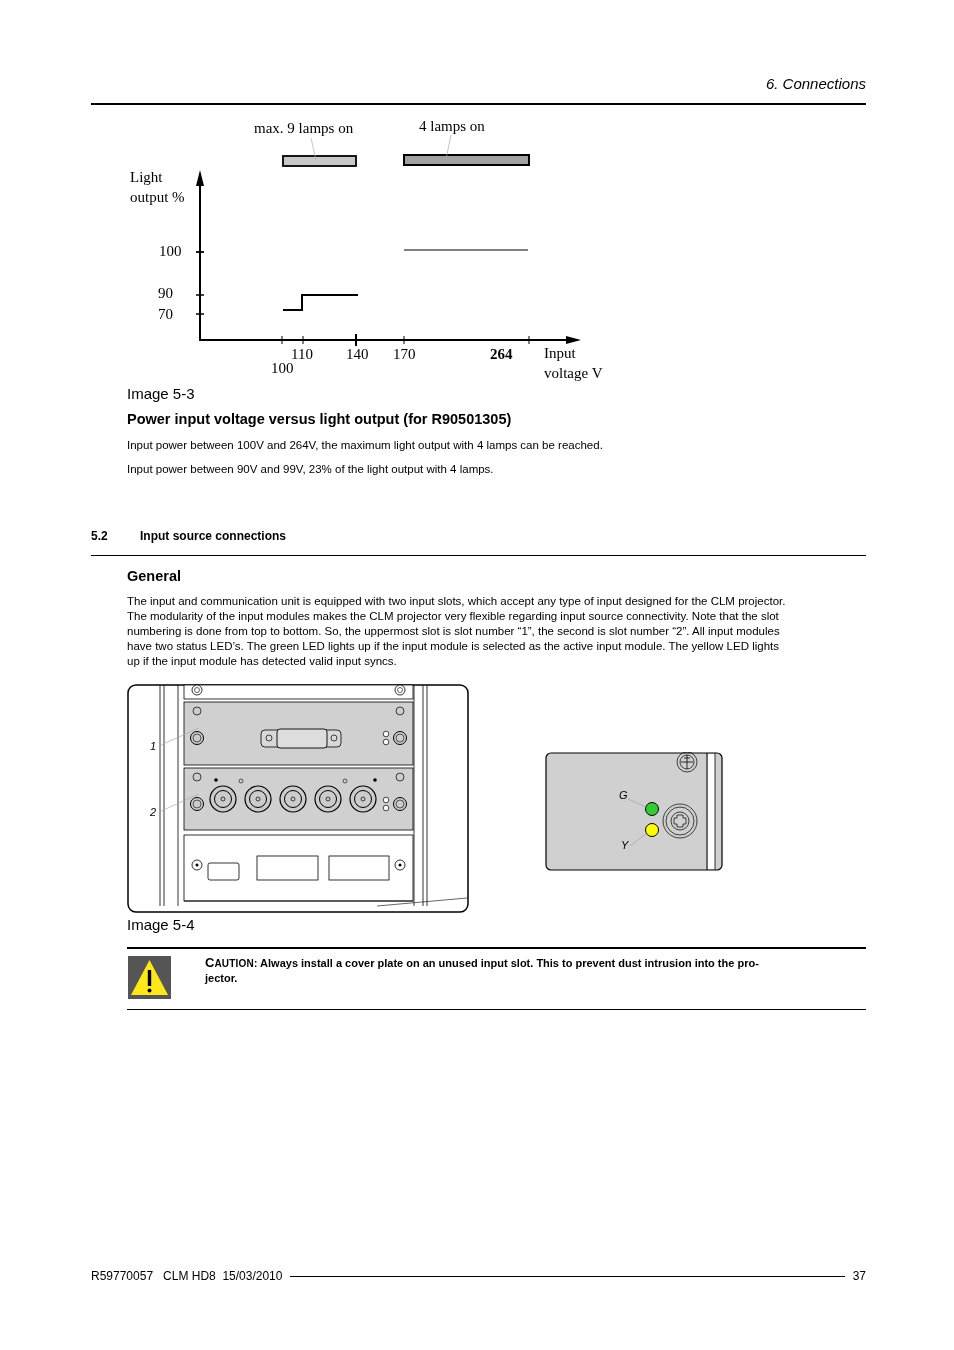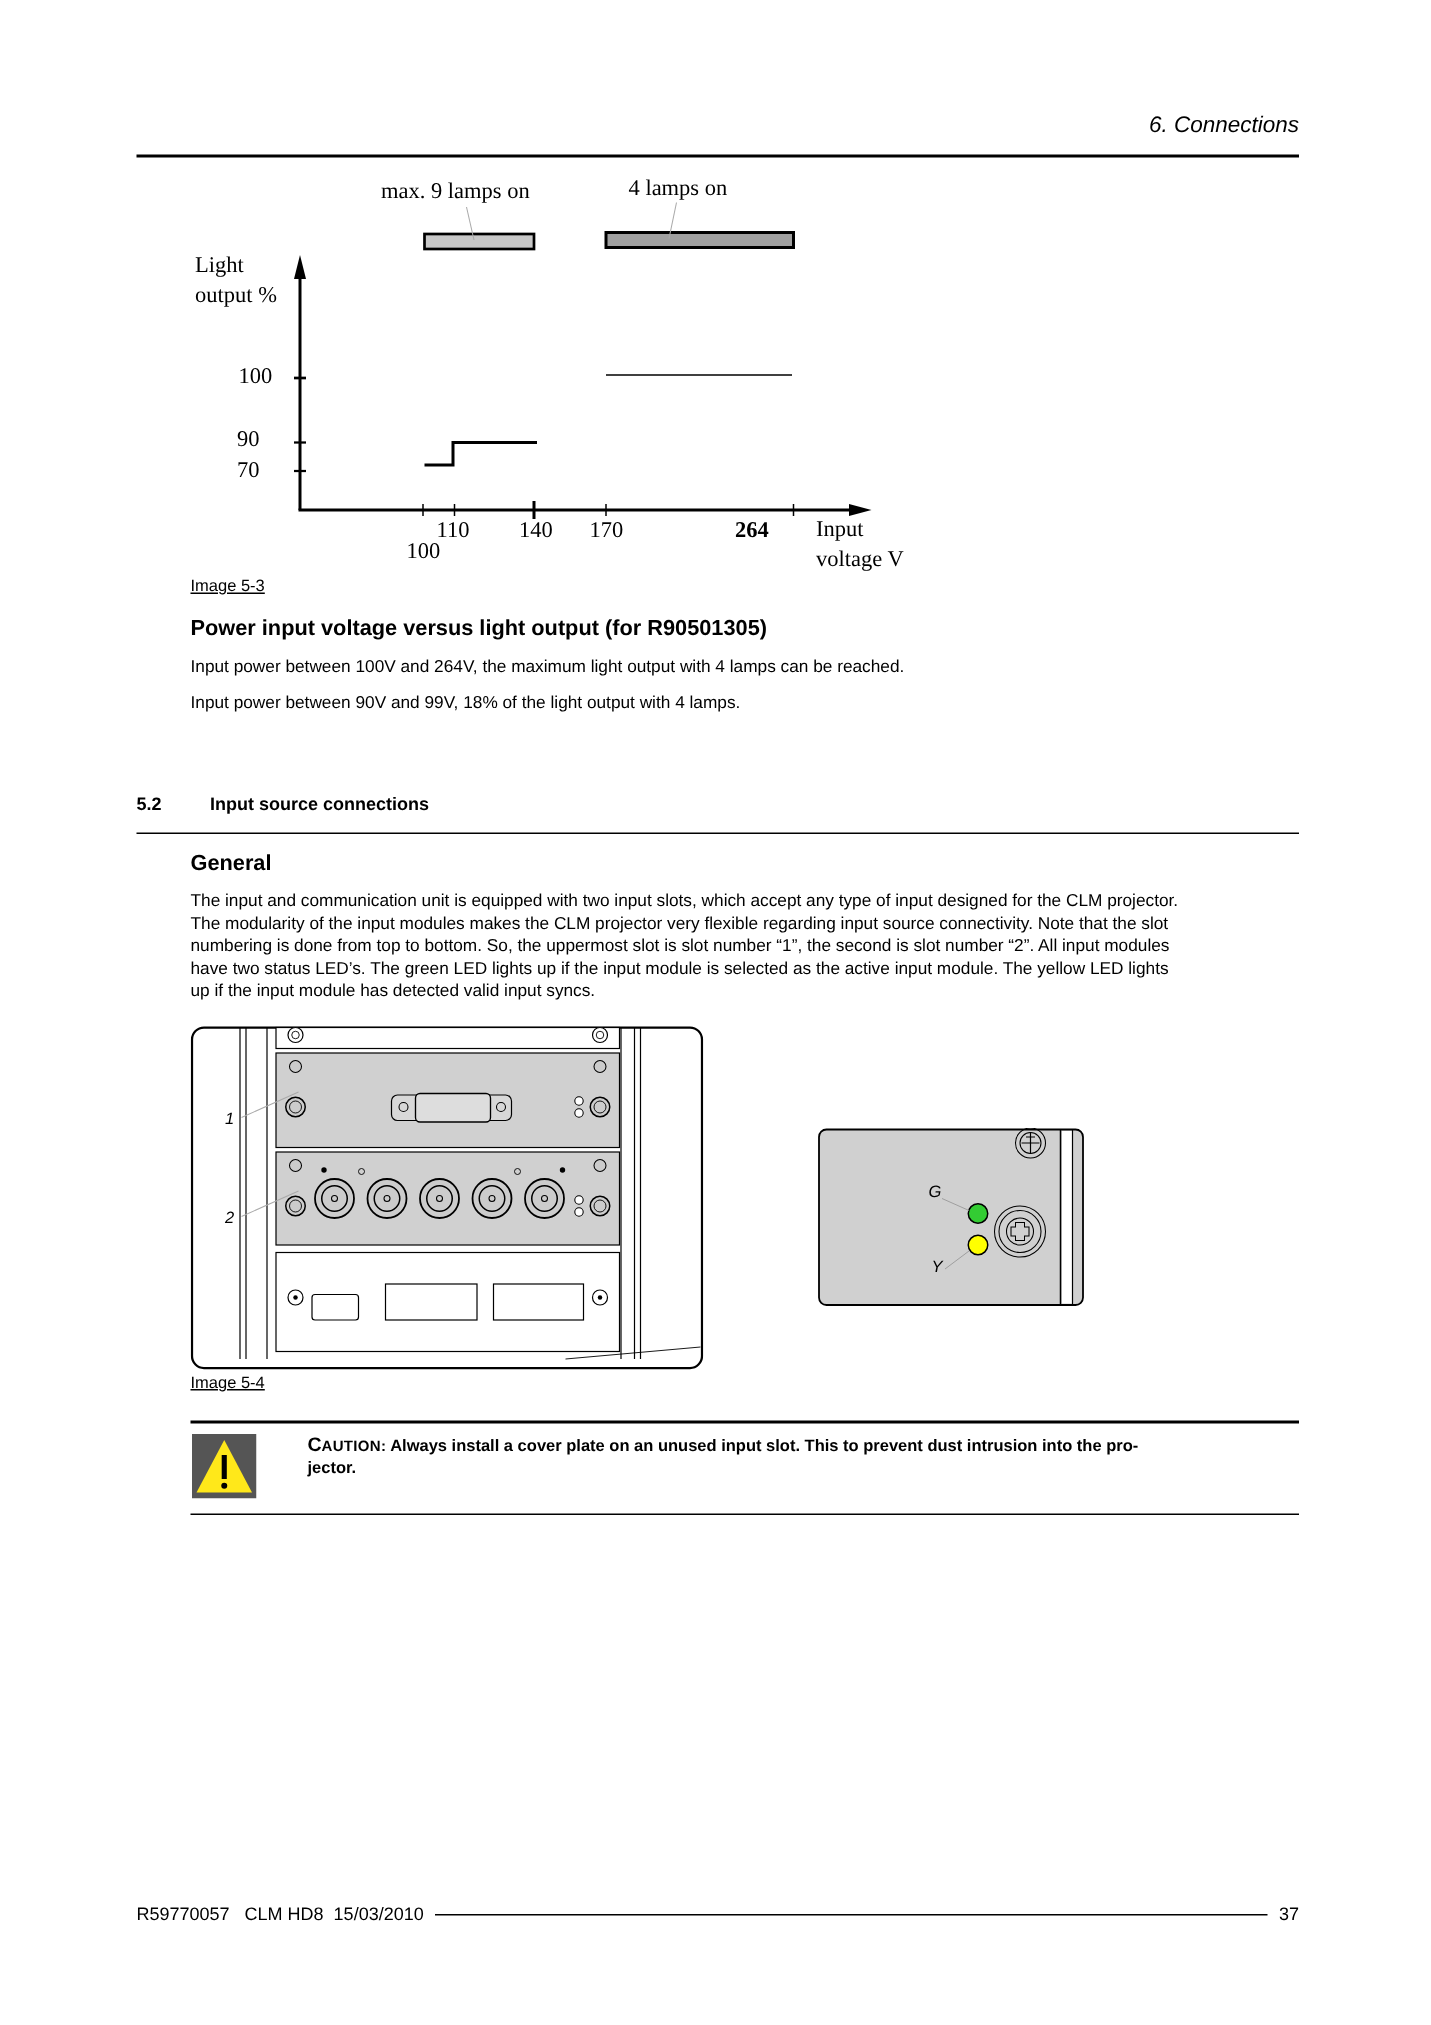--- a/index.html
+++ b/index.html
@@ -2,21 +2,21 @@
 <html><head>
 <meta charset="utf-8">
 <style>
   html, body { margin: 0; padding: 0; background: #ffffff; }
   body { width: 954px; height: 1350px; position: relative; overflow: hidden;
          font-family: "Liberation Sans", sans-serif; color: #000; }
   .abs { position: absolute; }
   .running-header { right: 88px; top: 75px; font-size: 15px; font-style: italic; }
   .rule-top { left: 91px; top: 103px; width: 775px; height: 2px; background: #000; }
   .serif { font-family: "Liberation Serif", serif; font-size: 15px; }
-  .caption { font-size: 11px; text-decoration: underline; }
+  .caption { font-size: 15px; }
   .h3 { font-size: 14.5px; font-weight: bold; }
   .para { font-size: 11.5px; line-height: 15px; }
   .h2 { font-size: 12px; font-weight: bold; }
   .rule-h2 { left: 91px; top: 555px; width: 775px; height: 1px; background: #000; }
   .caution-top { left: 127px; top: 947px; width: 739px; height: 2px; background: #000; }
   .caution-bottom { left: 127px; top: 1009px; width: 739px; height: 1px; background: #000; }
   .caution-text { left: 205px; top: 955px; width: 661px; font-size: 11px; font-weight: bold; line-height: 15px; }
   .caution-text .sc-big { font-size: 13px; }
   .caution-text .sc { font-size: 10px; letter-spacing: 0.2px; }
   .footer { left: 91px; top: 1269px; width: 775px; font-size: 12px; display: flex; align-items: baseline; }
@@ -69,21 +69,21 @@
   <div class="abs serif" style="left:393px;top:346px;">170</div>
   <div class="abs serif" style="left:490px;top:346px;font-weight:bold;">264</div>
   <div class="abs serif" style="left:271px;top:360px;">100</div>
   <div class="abs serif" style="left:544px;top:345px;">Input</div>
   <div class="abs serif" style="left:544px;top:365px;">voltage V</div>
   <div class="abs caption" style="left:127px;top:385px;">Image 5-3</div>
 </div>
 
 <div class="abs h3" style="left:127px;top:411px;">Power input voltage versus light output (for R90501305)</div>
 <div class="abs para" style="left:127px;top:438px;">Input power between 100V and 264V, the maximum light output with 4 lamps can be reached.</div>
-<div class="abs para" style="left:127px;top:462px;">Input power between 90V and 99V, 18% of the light output with 4 lamps.</div>
+<div class="abs para" style="left:127px;top:462px;">Input power between 90V and 99V, 23% of the light output with 4 lamps.</div>
 
 <div class="abs h2" style="left:91px;top:529px;">5.2</div>
 <div class="abs h2" style="left:140px;top:529px;">Input source connections</div>
 <div class="abs rule-h2"></div>
 <div class="abs h3" style="left:127px;top:568px;">General</div>
 <div class="abs para" style="left:127px;top:594px;width:740px;">
   <div style="white-space:nowrap">The input and communication unit is equipped with two input slots, which accept any type of input designed for the CLM projector.</div>
   <div style="white-space:nowrap">The modularity of the input modules makes the CLM projector very flexible regarding input source connectivity.  Note that the slot</div>
   <div style="white-space:nowrap">numbering is done from top to bottom.  So, the uppermost slot is slot number “1”, the second is slot number “2”.  All input modules</div>
   <div style="white-space:nowrap">have two status LED’s.  The green LED lights up if the input module is selected as the active input module.  The yellow LED lights</div>

